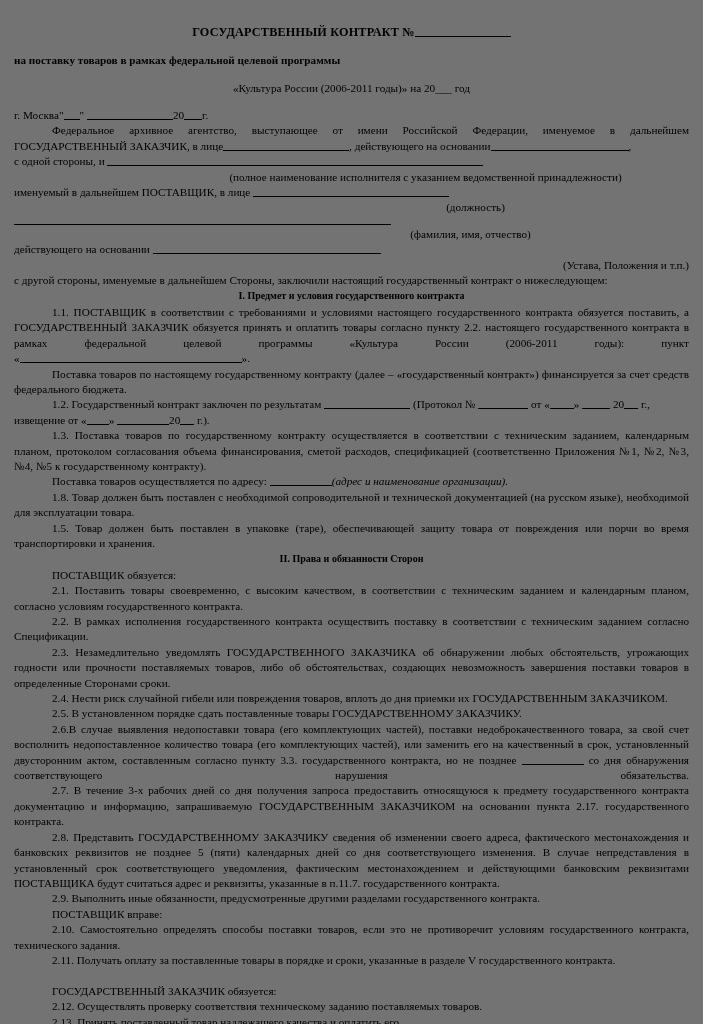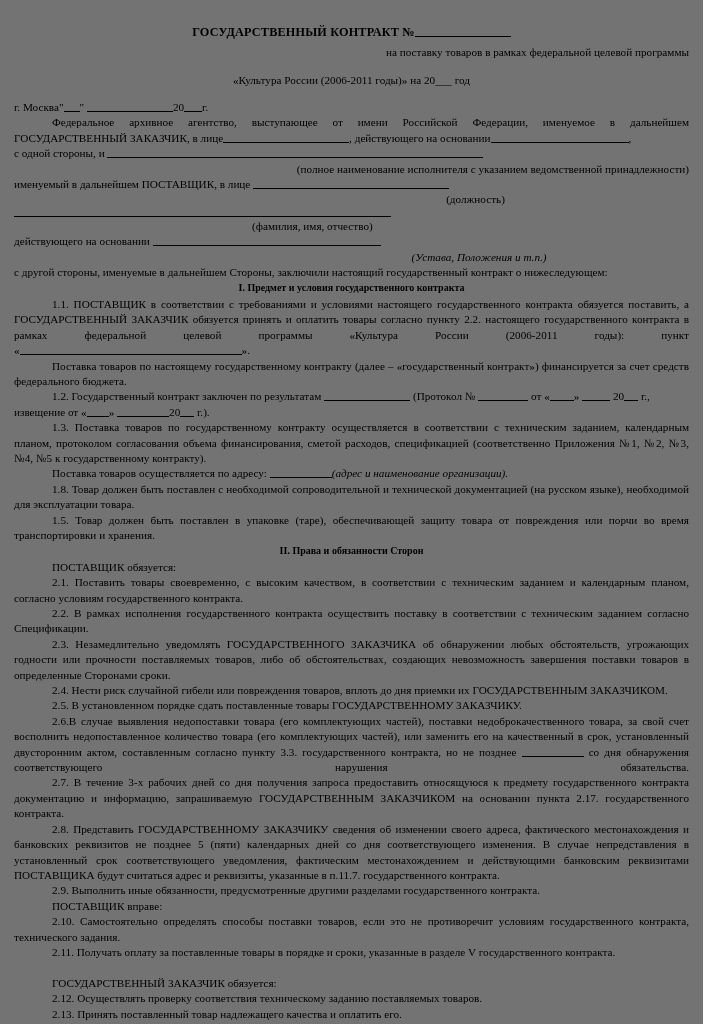--- a/index.html
+++ b/index.html
@@ -29,24 +29,25 @@
   
   .title-main {
     text-align: center;
     font-weight: bold;
     font-size: 12.2px;
     letter-spacing: 0.2px;
     margin: 5px 0 0 0;
     line-height: 16px;
   }
   .title-sub {
-    text-align: right;
-    font-size: 11.2px;
-    margin-top: 5px;
+    text-align: left;
+    font-size: 11.2px;
+    margin-top: 13px;
     line-height: 15px;
+    font-weight: bold;
   }
   .title-sub2 {
     text-align: center;
     font-size: 11.2px;
     margin-top: 13px;
     line-height: 15px;
   }
   .section-head {
     text-align: center;
     font-weight: bold;
@@ -88,35 +89,34 @@
   }
 
   
   .caption {
     text-align: center;
     font-size: 11.2px;
     line-height: 15.4px;
     margin: 0;
   }
   .caption.left-ind {
+    text-align: center;
+    padding-left: 148px;
+  }
+  .caption.ind-210 {
+    text-align: center;
+    padding-left: 248px;
+  }
+  .caption.ind-240 {
+    text-align: center;
+    padding-left: 238px;
+  }
+  .caption.ind-250 {
     text-align: right;
-    padding-left: 148px;
-  }
-  .caption.ind-210 {
-    text-align: center;
-    padding-left: 248px;
-  }
-  .caption.ind-240 {
-    text-align: left;
-    padding-left: 238px;
-  }
-  .caption.ind-250 {
-    text-align: center;
     padding-left: 255px;
-    font-style: italic;
   }
 
   
   .u {
     display: inline-block;
     border-bottom: 1px solid #000;
     vertical-align: baseline;
     height: 11px;
     margin-bottom: -1px;
   }

